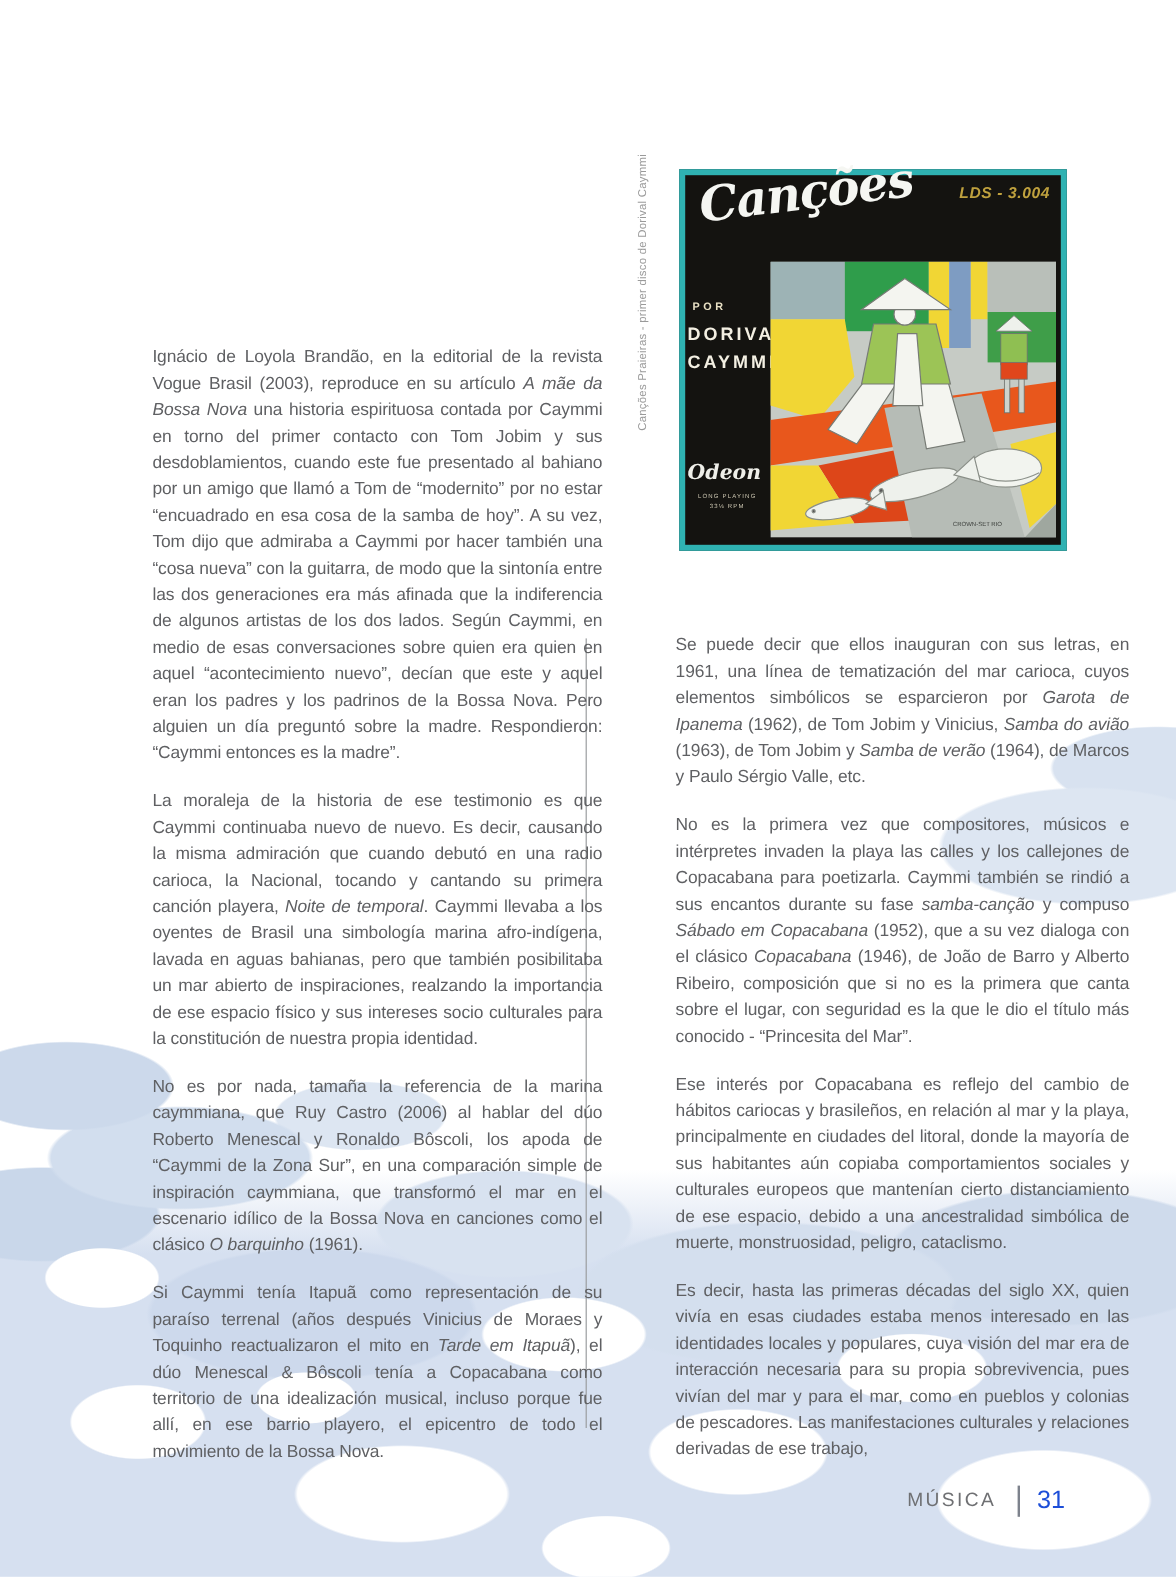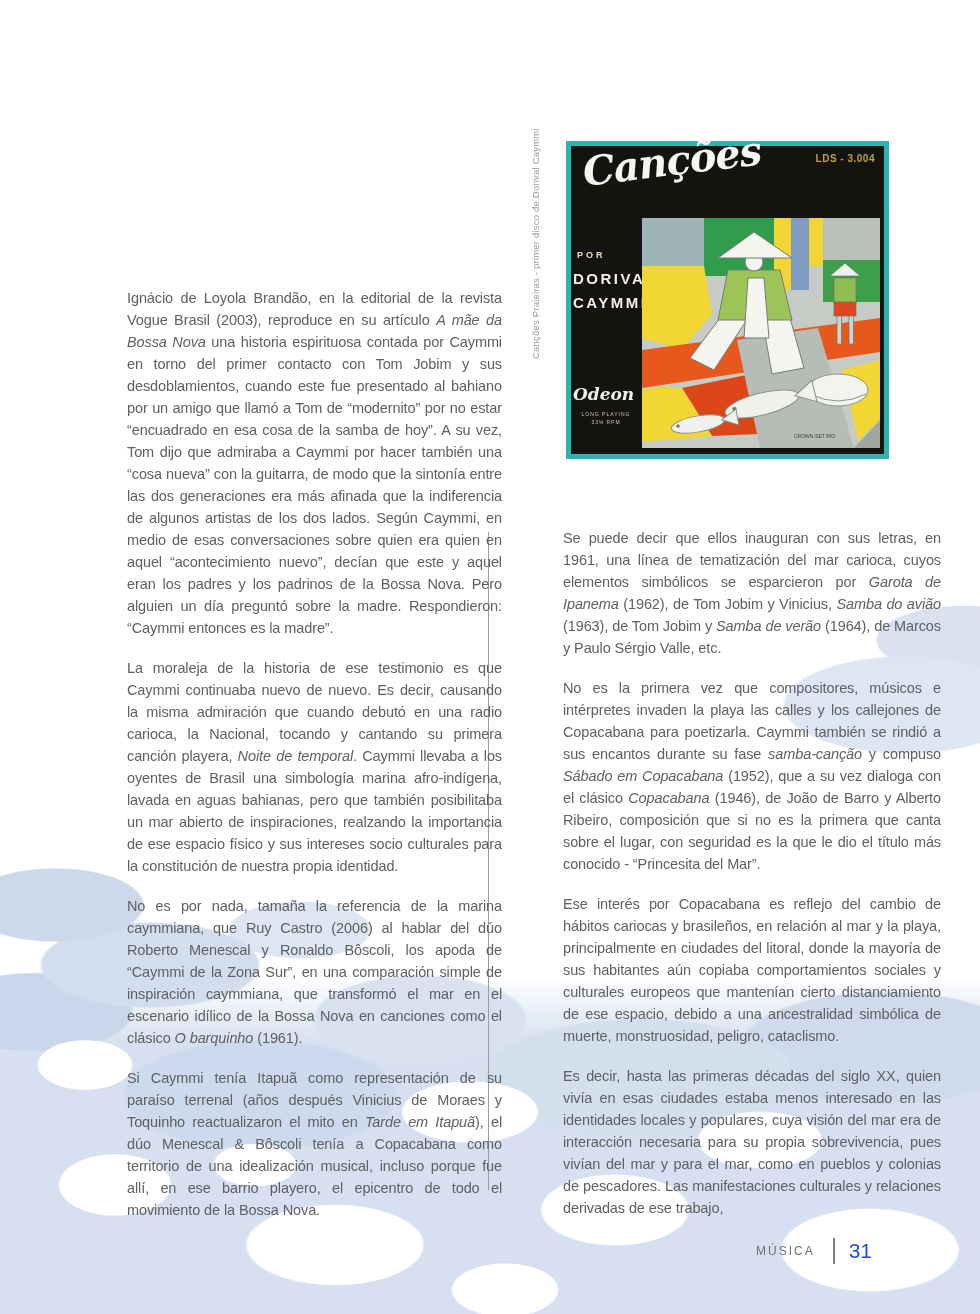--- a/index.html
+++ b/index.html
@@ -41,21 +41,21 @@
   .col .para:last-child{margin-bottom:0;}
   .it{font-style:italic;}
   #left-col{left:95px;top:287px;width:375px;}
   #right-col{left:531px;top:527px;width:378px;}
   .divider{position:absolute;z-index:1;left:488px;top:532px;width:1px;height:658px;background:#9b9da0;}
   
   .cover{
     position:absolute;z-index:2;left:566px;top:141px;width:323px;height:318px;
     background:#141310;border:5px solid #2fb2b2;box-sizing:border-box;
   }
-  .cover .catalog{position:absolute;top:7px;right:9px;font-size:10px;font-weight:bold;color:#bfa13e;letter-spacing:.5px;}
+  .cover .catalog{position:absolute;top:7px;right:9px;font-size:13px;font-weight:bold;color:#bfa13e;letter-spacing:.5px;font-style:italic;}
   .cover .t-script{
     position:absolute;left:12px;top:2px;font-family:"DejaVu Serif",serif;font-style:italic;font-weight:bold;
     font-size:40px;color:#f5f6f2;transform:rotate(-7deg);transform-origin:0 50%;letter-spacing:-1px;
   }
   .cover .t-main{
     position:absolute;left:84px;top:38px;font-size:31px;font-weight:bold;color:#c9e0e0;letter-spacing:2.5px;
   }
   .cover .por{position:absolute;left:6px;top:104px;width:58px;text-align:left;font-size:9px;font-weight:bold;color:#e8e0c4;letter-spacing:3px;}
   .cover .artist1{position:absolute;left:2px;top:124px;width:66px;text-align:center;font-size:15px;font-weight:bold;color:#f3efe2;letter-spacing:2.5px;}
   .cover .artist2{position:absolute;left:2px;top:148px;width:66px;text-align:center;font-size:15px;font-weight:bold;color:#f3efe2;letter-spacing:2.5px;}
@@ -64,21 +64,21 @@
   .cover .lp2{position:absolute;left:2px;top:273px;width:66px;text-align:center;font-size:5px;color:#cfc9b4;letter-spacing:1px;}
   .cover .art{position:absolute;left:71px;top:72px;width:238px;height:230px;}
   
   .caption-box{position:absolute;z-index:2;left:530px;top:139px;width:14px;height:220px;}
   .caption-box span{
     position:absolute;left:0;top:220px;transform:rotate(-90deg);transform-origin:0 0;
     white-space:nowrap;font-size:9.5px;color:#9a9a9a;letter-spacing:.2px;
   }
   
   .footer{position:absolute;z-index:2;left:756px;top:1238px;display:flex;align-items:center;}
-  .footer .section{font-size:12px;color:#6f7073;letter-spacing:2px;}
+  .footer .section{font-size:16px;color:#6f7073;letter-spacing:2px;}
   .footer .rule{width:2px;height:26px;background:#7d828c;margin:0 14px 0 18px;}
   .footer .pagenum{font-size:21px;color:#1d4ed8;}
 </style>
 </head>
 <body>
 
 <div class="bg"></div>
 
 <div class="cover">
   <div class="catalog">LDS - 3.004</div>

